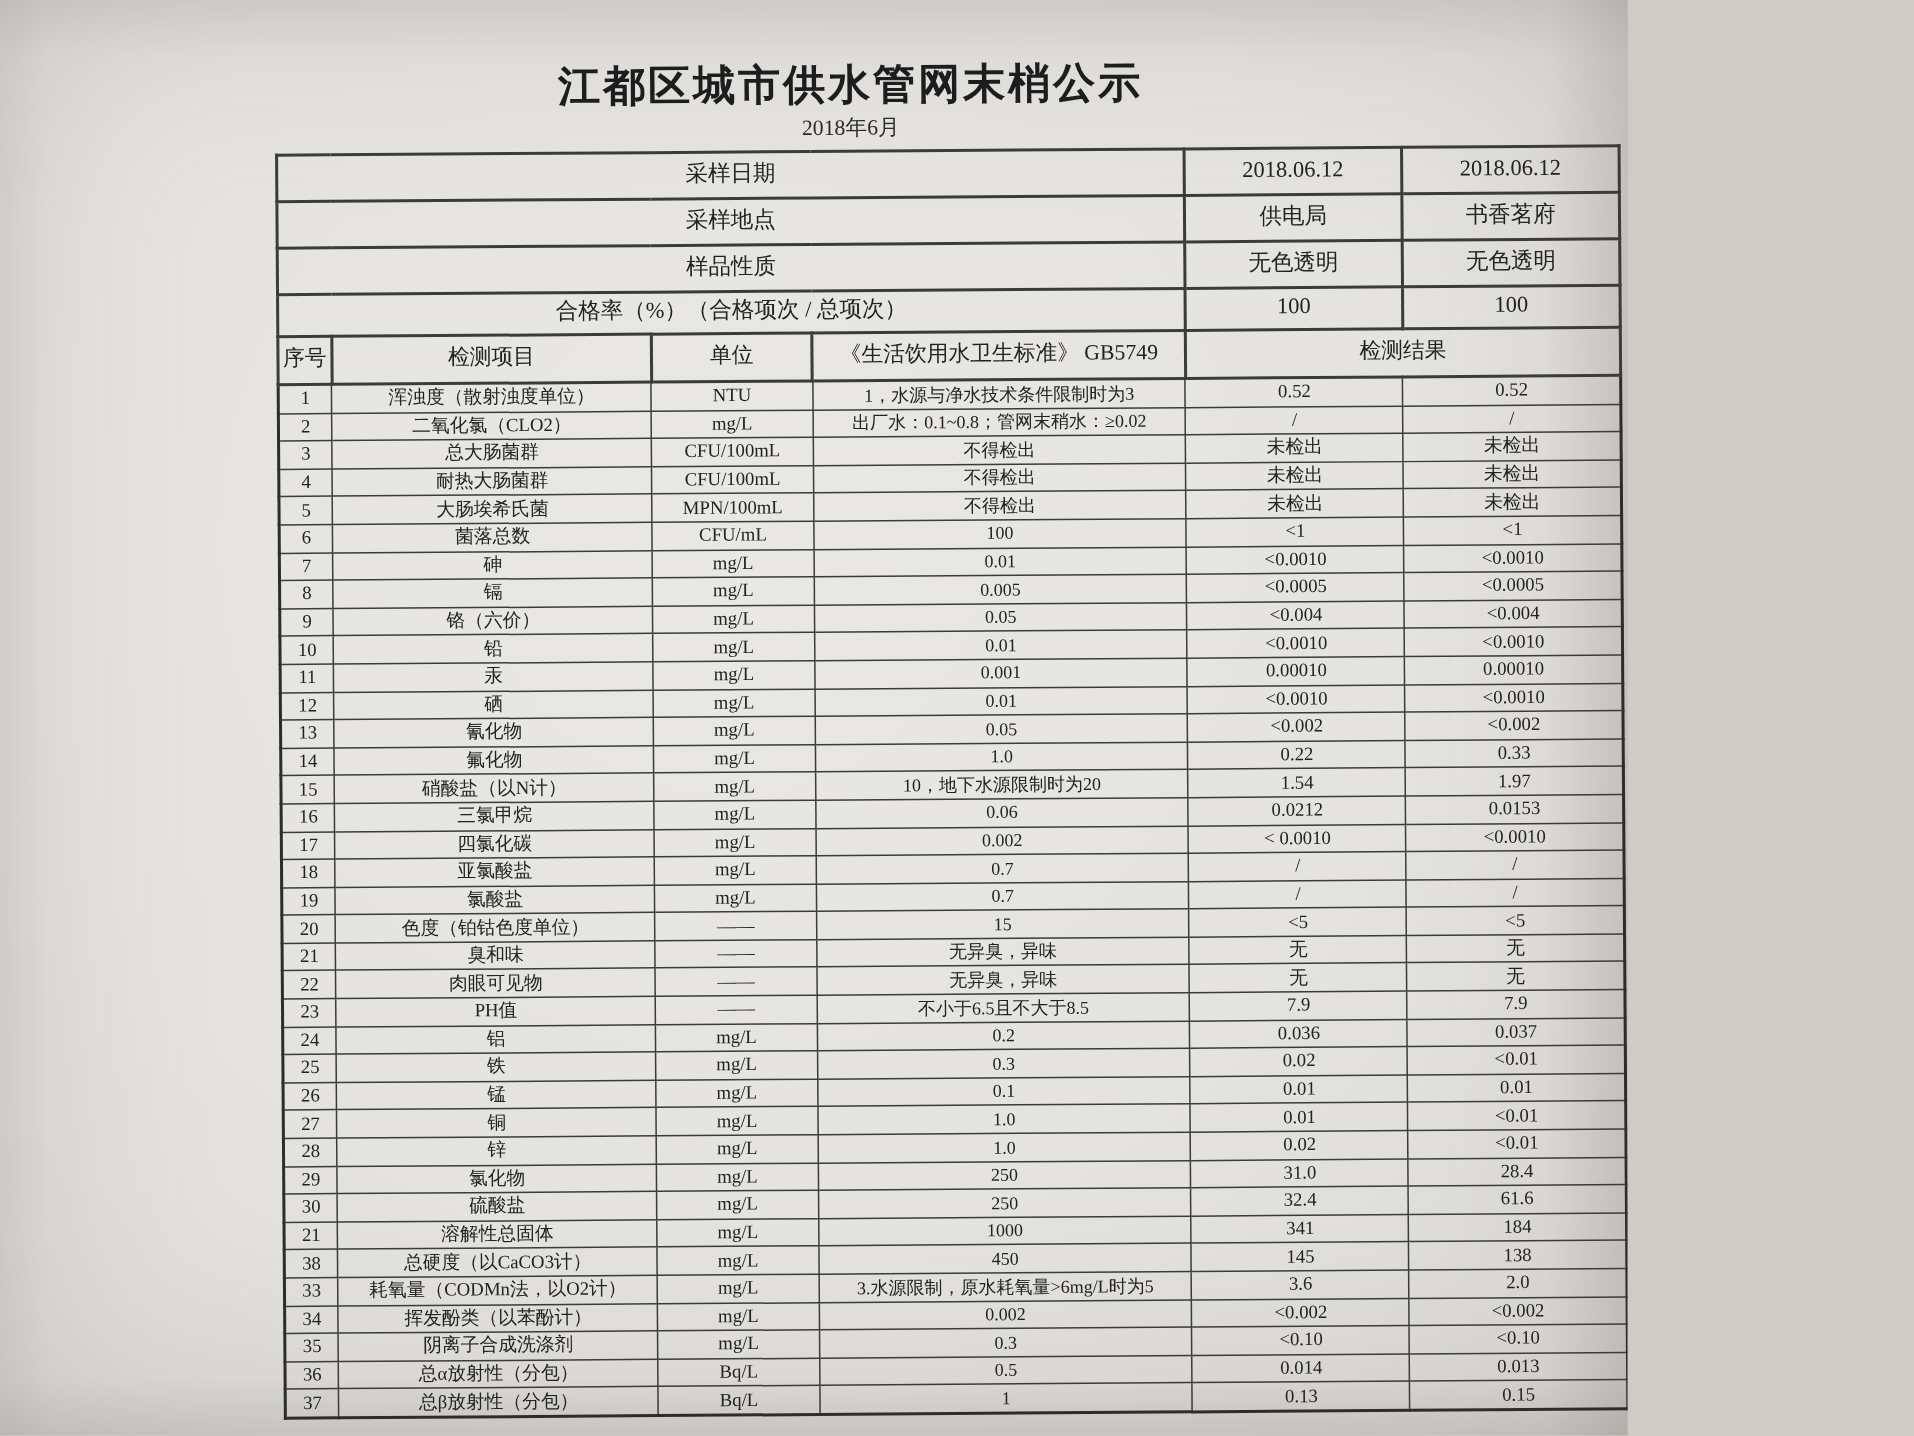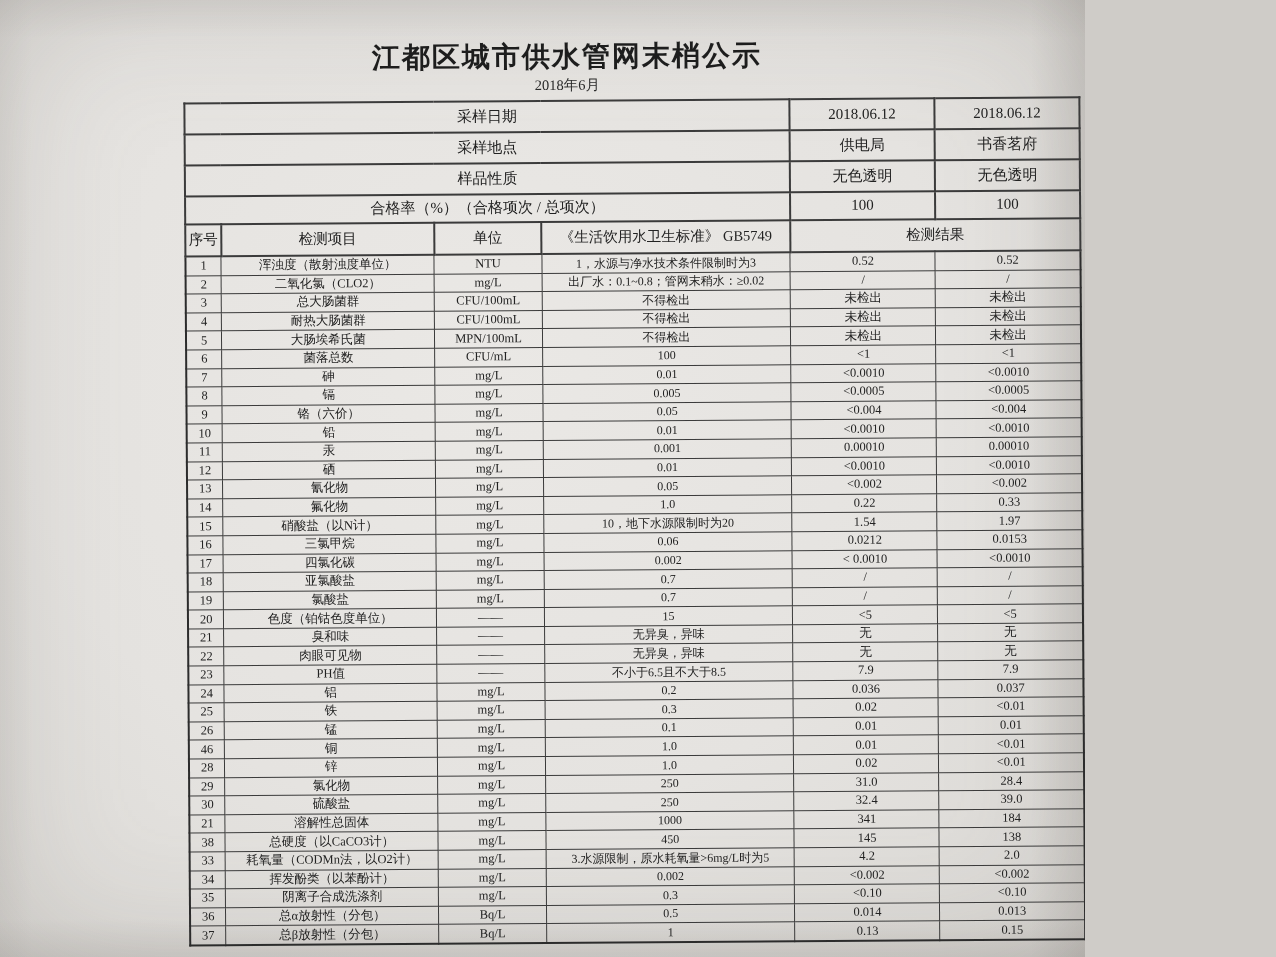--- a/index.html
+++ b/index.html
@@ -304,21 +304,21 @@
           </tr>
           <tr>
             <td class="num">26</td>
             <td class="cell-item">锰</td>
             <td class="num">mg/L</td>
             <td class="cell-standard">0.1</td>
             <td class="num">0.01</td>
             <td class="num">0.01</td>
           </tr>
           <tr>
-            <td class="num">46</td>
+            <td class="num">27</td>
             <td class="cell-item">铜</td>
             <td class="num">mg/L</td>
             <td class="cell-standard">1.0</td>
             <td class="num">0.01</td>
             <td class="num">&lt;0.01</td>
           </tr>
           <tr>
             <td class="num">28</td>
             <td class="cell-item">锌</td>
             <td class="num">mg/L</td>
@@ -333,21 +333,21 @@
             <td class="cell-standard">250</td>
             <td class="num">31.0</td>
             <td class="num">28.4</td>
           </tr>
           <tr>
             <td class="num">30</td>
             <td class="cell-item">硫酸盐</td>
             <td class="num">mg/L</td>
             <td class="cell-standard">250</td>
             <td class="num">32.4</td>
-            <td class="num">39.0</td>
+            <td class="num">61.6</td>
           </tr>
           <tr>
             <td class="num">21</td>
             <td class="cell-item">溶解性总固体</td>
             <td class="num">mg/L</td>
             <td class="cell-standard">1000</td>
             <td class="num">341</td>
             <td class="num">184</td>
           </tr>
           <tr>
@@ -356,21 +356,21 @@
             <td class="num">mg/L</td>
             <td class="cell-standard">450</td>
             <td class="num">145</td>
             <td class="num">138</td>
           </tr>
           <tr>
             <td class="num">33</td>
             <td class="cell-item">耗氧量（CODMn法，以O2计）</td>
             <td class="num">mg/L</td>
             <td class="cell-standard">3.水源限制，原水耗氧量&gt;6mg/L时为5</td>
-            <td class="num">4.2</td>
+            <td class="num">3.6</td>
             <td class="num">2.0</td>
           </tr>
           <tr>
             <td class="num">34</td>
             <td class="cell-item">挥发酚类（以苯酚计）</td>
             <td class="num">mg/L</td>
             <td class="cell-standard">0.002</td>
             <td class="num">&lt;0.002</td>
             <td class="num">&lt;0.002</td>
           </tr>

